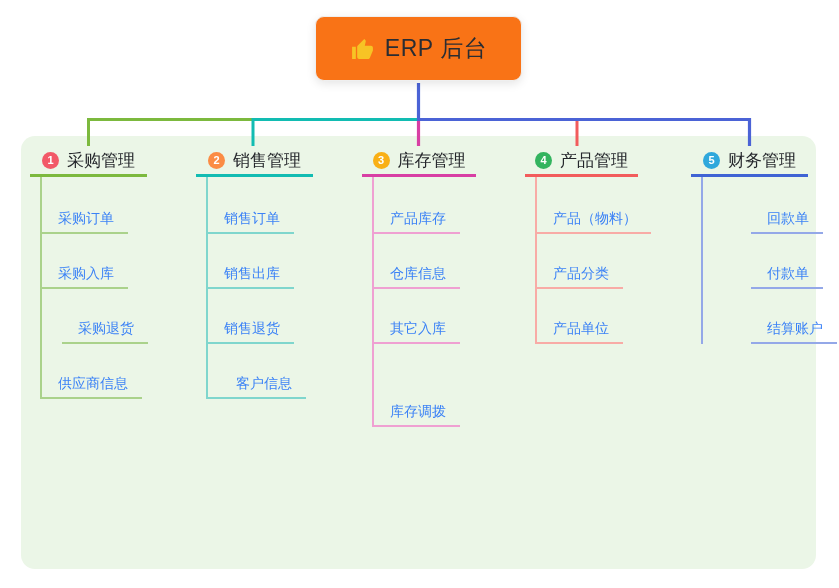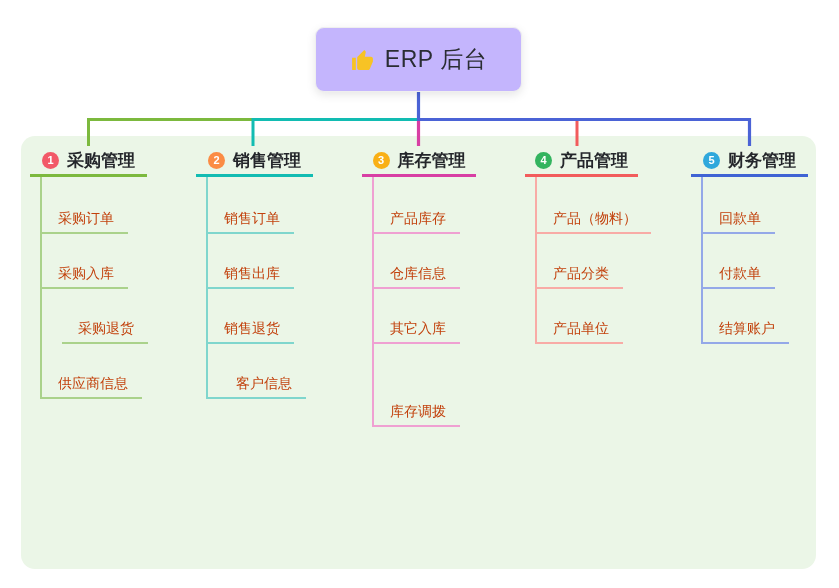--- a/index.html
+++ b/index.html
@@ -7,22 +7,22 @@
     position:relative;width:839px;height:588px;background:#ffffff;overflow:hidden;
     font-family:"Liberation Sans","DejaVu Sans",sans-serif;
   }
   
   .panel{
     position:absolute;left:21px;top:136px;width:795px;height:433px;
     border-radius:14px;
   }
   
   .root-node{
-    position:absolute;left:315px;top:27px;width:207px;height:65px;
-    background:#c4b5fd;border:1px solid #efefef;border-radius:9px;
+    position:absolute;left:315px;top:16px;width:207px;height:65px;
+    background:#f97316;border:1px solid #efefef;border-radius:9px;
     box-shadow:0 3px 10px rgba(0,0,0,.10);
     display:flex;align-items:center;justify-content:center;gap:10px;
     box-sizing:border-box;
   }
   .root-node .root-label{
     font-size:23px;font-weight:500;color:#2a2d33;letter-spacing:.5px;
   }
   .thumb-icon{width:25px;height:25px;flex:0 0 auto;margin-top:2px;}
   
   .wires{position:absolute;left:0;top:0;width:839px;height:588px;pointer-events:none;}
@@ -30,31 +30,31 @@
   .branch{position:absolute;top:148px;}
   .branch-title{
     display:flex;align-items:center;justify-content:center;gap:8px;
     height:24px;padding-bottom:2px;
     border-bottom-width:3px;border-bottom-style:solid;
   }
   .badge{
     width:17px;height:17px;border-radius:50%;flex:0 0 auto;
     color:#fff;font-size:11px;font-weight:bold;line-height:17px;text-align:center;
   }
-  .branch-label{font-size:17px;font-weight:700;color:#24262b;white-space:nowrap;}
+  .branch-label{font-size:17px;font-weight:400;color:#24262b;white-space:nowrap;}
   .branch-children{
     margin-left:10px;border-left-width:2px;border-left-style:solid;
     width:max-content;
   }
   .child-item{
     display:flex;align-items:flex-end;
     height:51px;box-sizing:content-box;
     padding:0 14px 4px 16px;width:max-content;
     border-bottom-width:2px;border-bottom-style:solid;
-    font-size:14px;color:#c2410c;line-height:19px;white-space:nowrap;
+    font-size:14px;color:#3b82f6;line-height:19px;white-space:nowrap;
   }
   .child-item + .child-item{height:49px;}
 </style>
 </head>
 <body>
 
 <div class="canvas">
 
   <div class="panel" style="background: rgb(235, 246, 231);"></div>
 
@@ -120,20 +120,20 @@
           <div class="child-item" style="border-bottom-color: rgb(248, 171, 166);">产品（物料）</div>
           <div class="child-item" style="border-bottom-color: rgb(248, 171, 166);">产品分类</div>
           <div class="child-item" style="border-bottom-color: rgb(248, 171, 166);">产品单位</div>
         </div>
       </div>
       <div class="branch" style="left: 691px;">
         <div class="branch-title" style="width: 117px; border-bottom-color: rgb(63, 99, 212);">
           <span class="badge" style="background: rgb(47, 168, 220);">5</span>
           <span class="branch-label">财务管理</span>
         </div>
-        <div class="branch-children" style="border-left-color: rgb(148, 168, 232);">
+        <div class="branch-children" style="border-left-color: rgb(148, 168, 232); padding-left: 48px;">
           <div class="child-item" style="border-bottom-color: rgb(148, 168, 232);">回款单</div>
           <div class="child-item" style="border-bottom-color: rgb(148, 168, 232);">付款单</div>
           <div class="child-item" style="border-bottom-color: rgb(148, 168, 232);">结算账户</div>
         </div>
       </div>
     </div>
 </div>
 
 </body></html>

